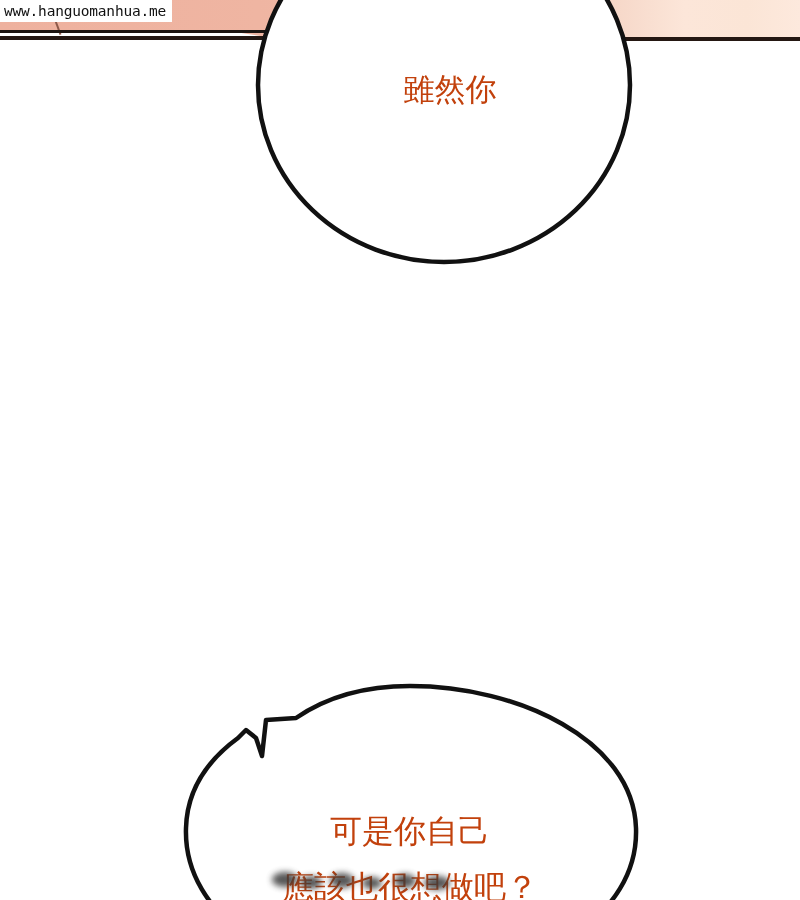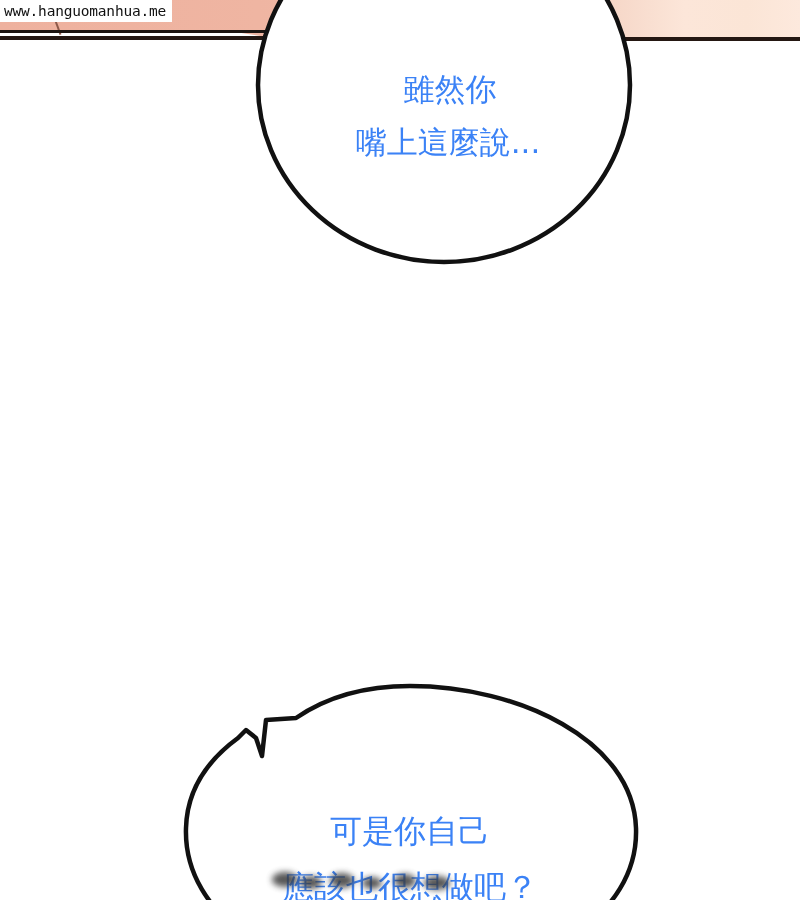--- a/index.html
+++ b/index.html
@@ -108,21 +108,21 @@
   }
 
   
   .bubble-svg {
     position: absolute;
     overflow: visible;
   }
   .bubble-text {
     position: absolute;
     text-align: center;
-    color: #3b82f6;
+    color: #c2410c;
     font-family: "DejaVu Sans", sans-serif;
     font-weight: 500;
     white-space: nowrap;
     z-index: 12;
   }
 
   #bubble-one-wrap {
     left: 250px;
     top: -96px;
     width: 388px;
@@ -190,21 +190,20 @@
     <div class="strip-edge-right"></div>
   </div>
 
   <div class="watermark">www.hanguomanhua.me</div>
 
   <svg id="bubble-one-wrap" class="bubble-svg" viewBox="0 0 388 362" width="388" height="362">
     <ellipse cx="194" cy="181" rx="186" ry="177" fill="#ffffff" stroke="#111111" stroke-width="4.5"></ellipse>
   </svg>
   <div id="bubble-one-text" class="bubble-text">
     <span class="line-1">雖然你</span>
-    <span class="line-2">嘴上這麼說...</span>
   </div>
 
   <svg id="bubble-two-wrap" class="bubble-svg" viewBox="0 0 468 300" width="468" height="300">
     <path d="M 232 8
              C 340 8, 455 62, 458 150
              C 461 238, 360 300, 232 302
              C 104 304, 5 238, 8 150
              C 9 112, 30 82, 60 60
              L 68 52
              L 78 60

